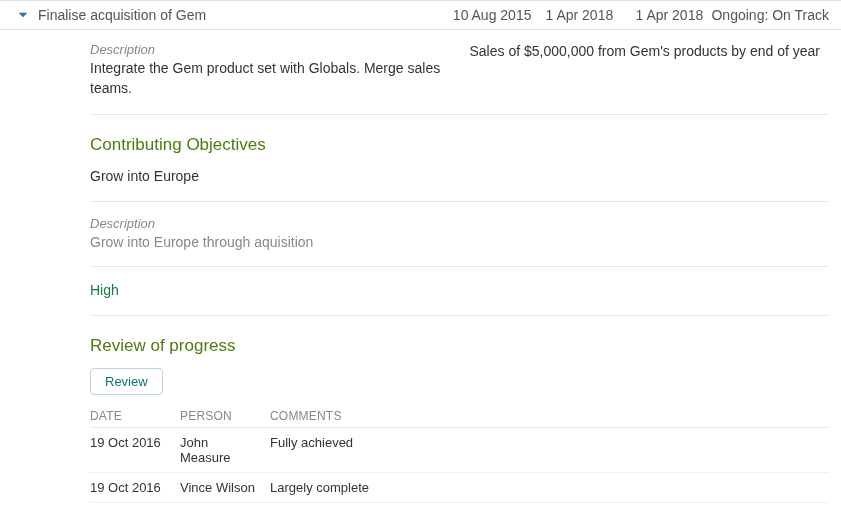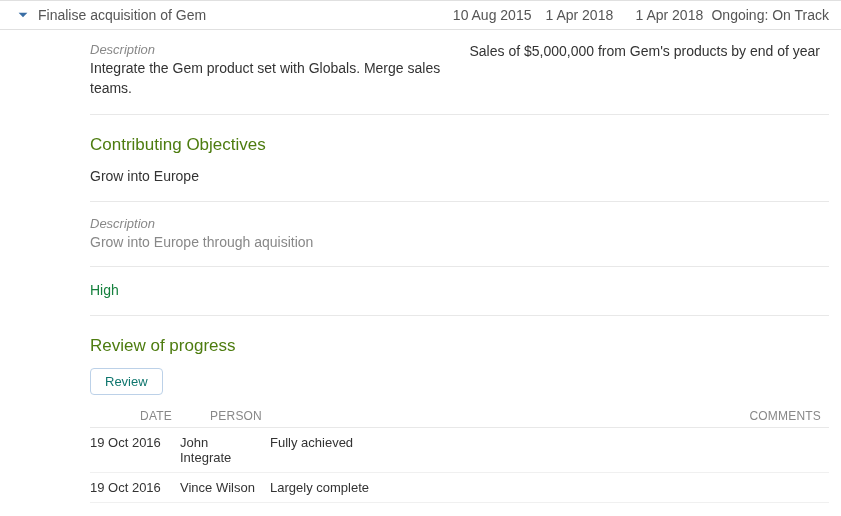--- a/index.html
+++ b/index.html
@@ -90,21 +90,21 @@
       margin-bottom: 8px;
       cursor: pointer;
       font-family: inherit;
     }
     table {
       width: 100%;
       border-collapse: collapse;
       font-size: 13px;
     }
     th {
-      text-align: right;
+      text-align: left;
       color: #888;
       font-weight: 400;
       font-size: 12px;
       letter-spacing: 0.2px;
       padding: 6px 8px 4px 0;
       border-bottom: 1px solid #e8e8e8;
     }
     td {
       padding: 7px 8px 7px 0;
       border-bottom: 1px solid #f0f0f0;
@@ -165,21 +165,21 @@
     <thead>
       <tr>
         <th class="col-date">DATE</th>
         <th class="col-person">PERSON</th>
         <th>COMMENTS</th>
       </tr>
     </thead>
     <tbody>
       <tr>
         <td>19 Oct 2016</td>
-        <td>John Integrate</td>
+        <td>John Measure</td>
         <td>Fully achieved</td>
       </tr>
       <tr>
         <td>19 Oct 2016</td>
         <td>Vince Wilson</td>
         <td>Largely complete</td>
       </tr>
 
     </tbody>
   </table>

